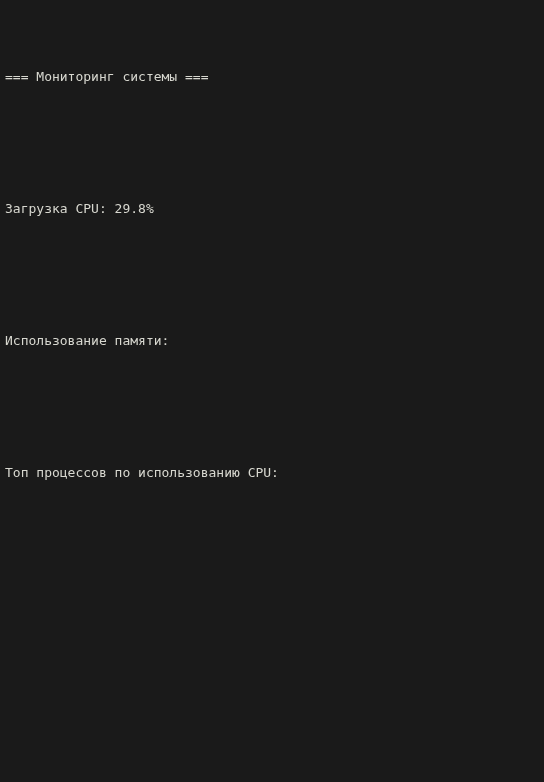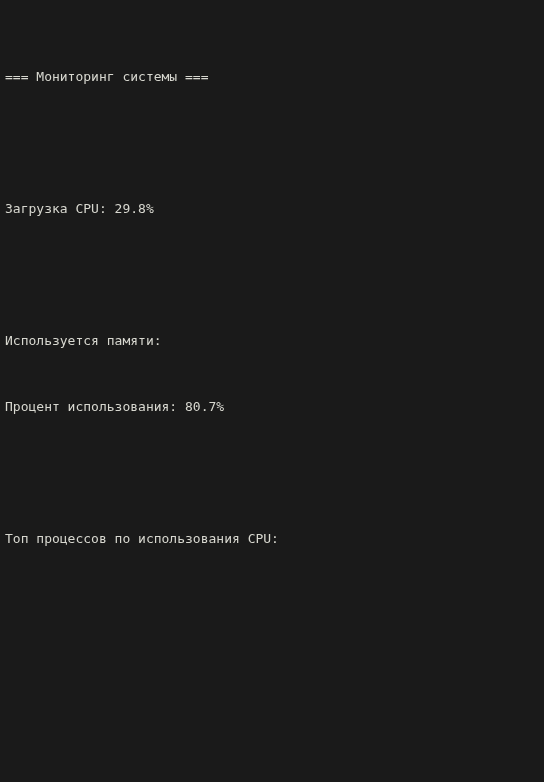--- a/index.html
+++ b/index.html
@@ -40,21 +40,20 @@
 </style>
 </head>
 <body>
 
 <div id="terminal">
 
   <span class="line">=== Мониторинг системы ===</span>
   <span class="blank"> </span>
   <span class="line">Загрузка CPU: 29.8%</span>
   <span class="blank"> </span>
-  <span class="line">Используется памяти:</span>
-  <span class="line">Процент использования: 80.7%</span>
+  <span class="line">Использование памяти:</span>
   <span class="blank"> </span>
-  <span class="line">Топ процессов по использования CPU:</span>
+  <span class="line">Топ процессов по использованию CPU:</span>
   
 
   
 
 </div>
 
 </body></html>

